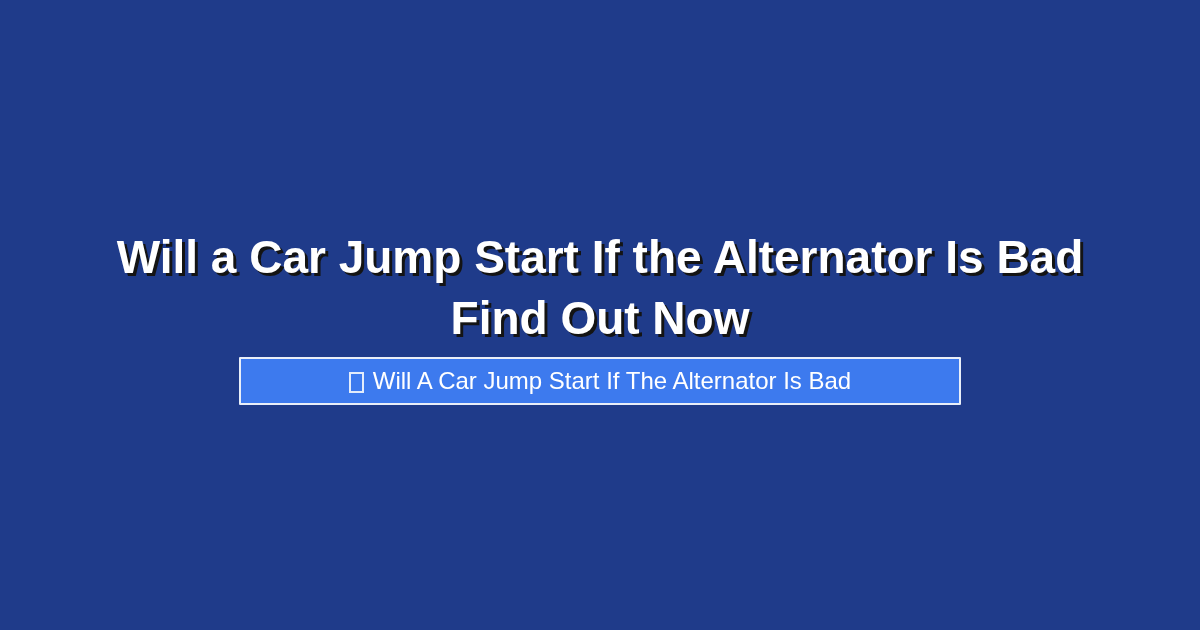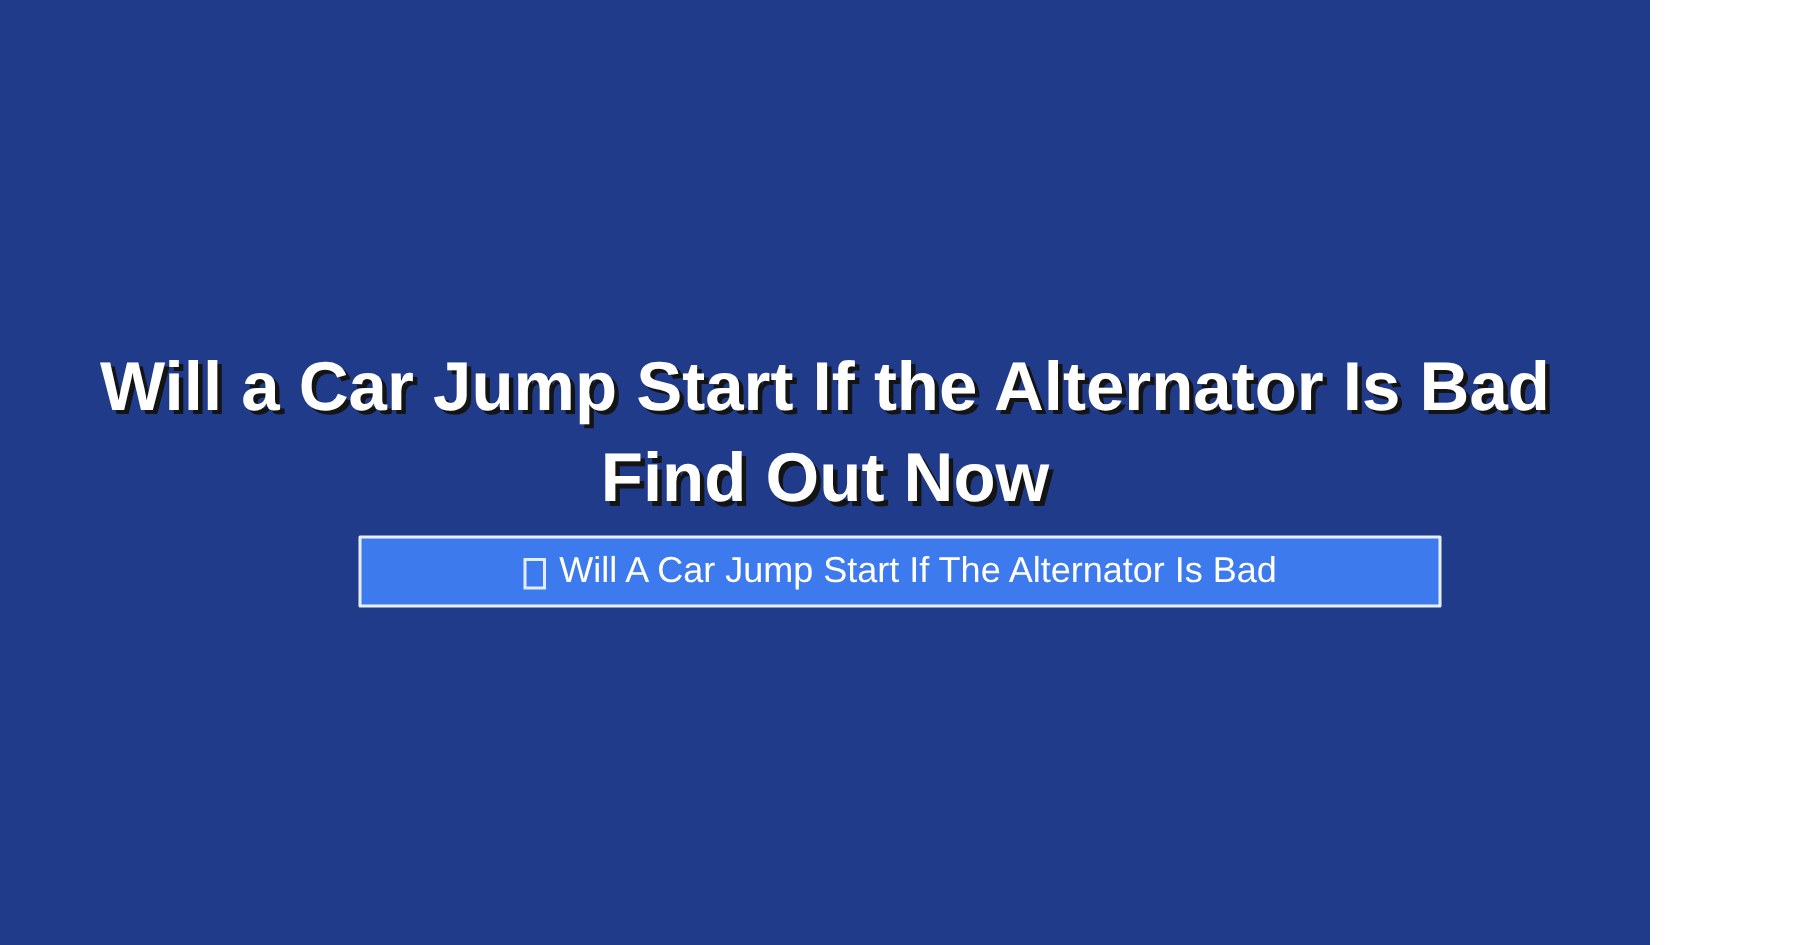--- a/index.html
+++ b/index.html
@@ -9,21 +9,21 @@
   }
   body {
     width: 1200px;
     height: 630px;
     overflow: hidden;
     font-family: "Liberation Sans", sans-serif;
   }
 
   #og-card {
     position: relative;
-    width: 1100px;
+    width: 1200px;
     height: 630px;
     background: #1f3b8a;
     display: flex;
     flex-direction: column;
     align-items: center;
     justify-content: flex-start;
     box-sizing: border-box;
   }
 
   

